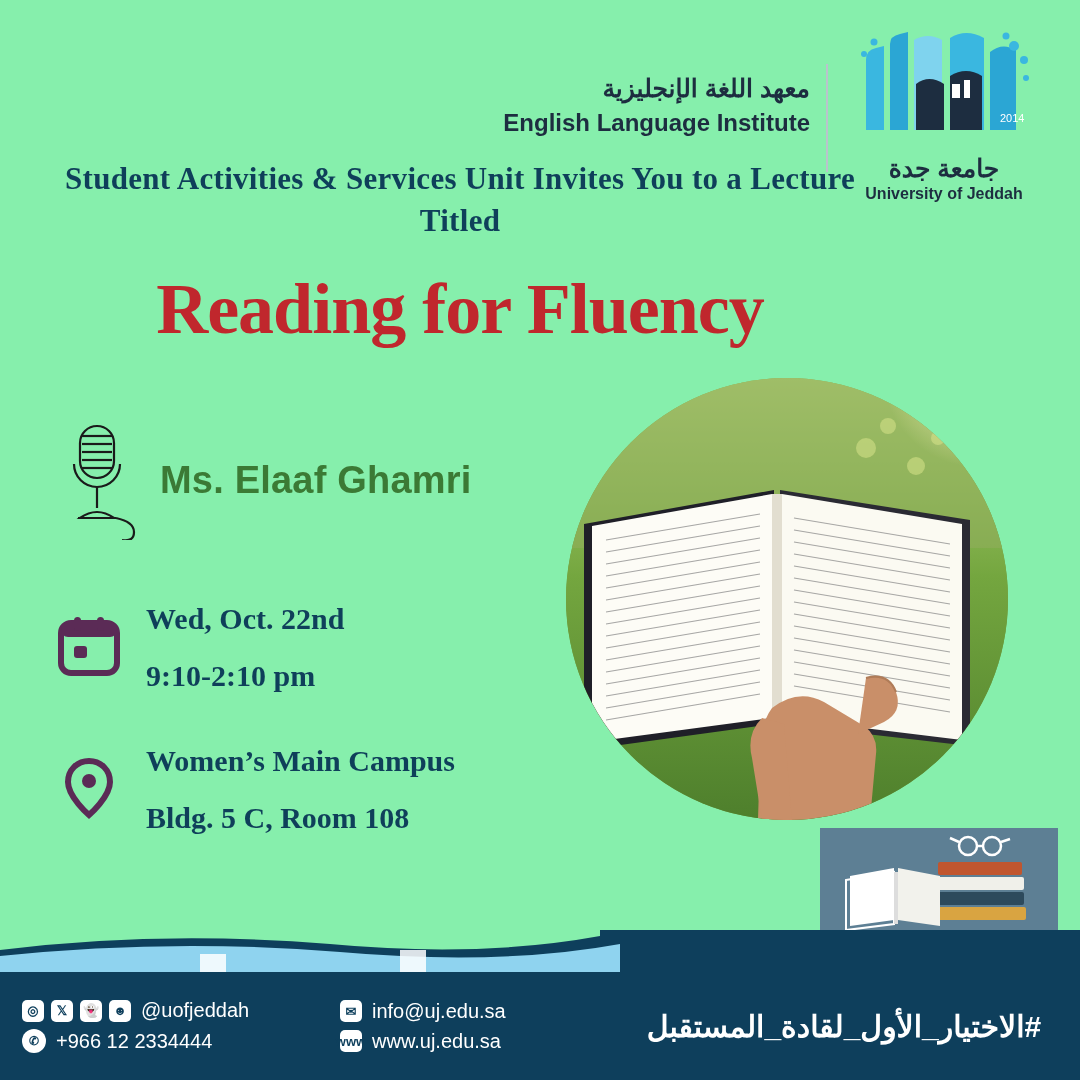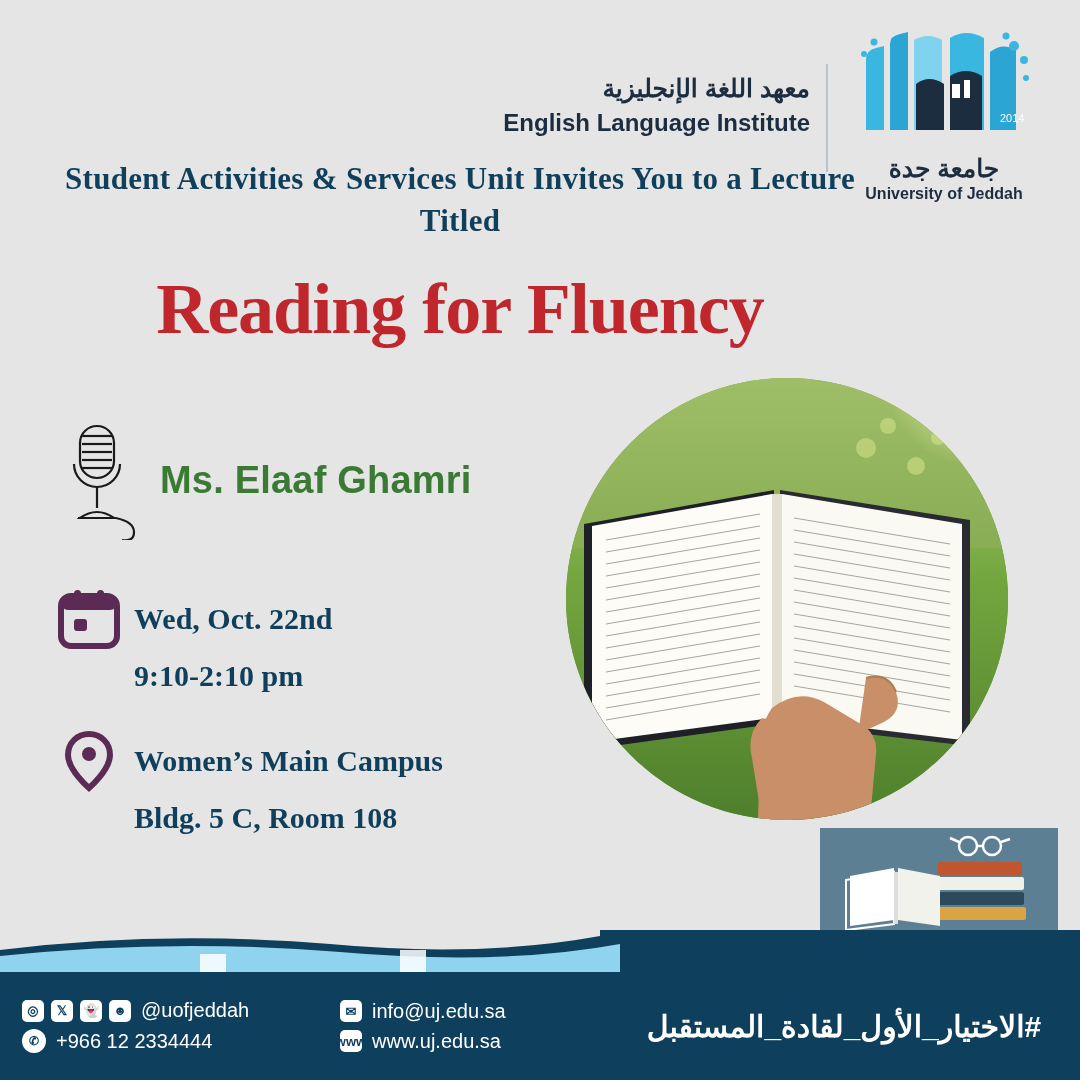--- a/index.html
+++ b/index.html
@@ -7,21 +7,21 @@
   body {
     font-family: "Liberation Sans", sans-serif;
     background: #ffffff;
     position: relative;
     overflow: hidden;
   }
 
   .poster {
     position: absolute;
     inset: 0;
-    background: #e5e5e5;
+    background: #86efac;
   }
 
   
   .logo-block {
     position: absolute;
     top: 26px;
     right: 36px;
     display: flex;
     align-items: flex-start;
     gap: 16px;
@@ -113,22 +113,22 @@
 
   
   .info {
     position: absolute;
     top: 588px;
     left: 58px;
     width: 540px;
   }
   .info-block {
     display: flex;
-    align-items: flex-start;
-    gap: 14px;
+    align-items: center;
+    gap: 26px;
     margin-bottom: 26px;
   }
   .info-icon { flex: 0 0 62px; height: 62px; }
   .info-lines {
     font-family: "Liberation Serif", serif;
     font-weight: bold;
     font-size: 30px;
     color: #0f3f5a;
     line-height: 1.9;
     padding-top: 2px;

